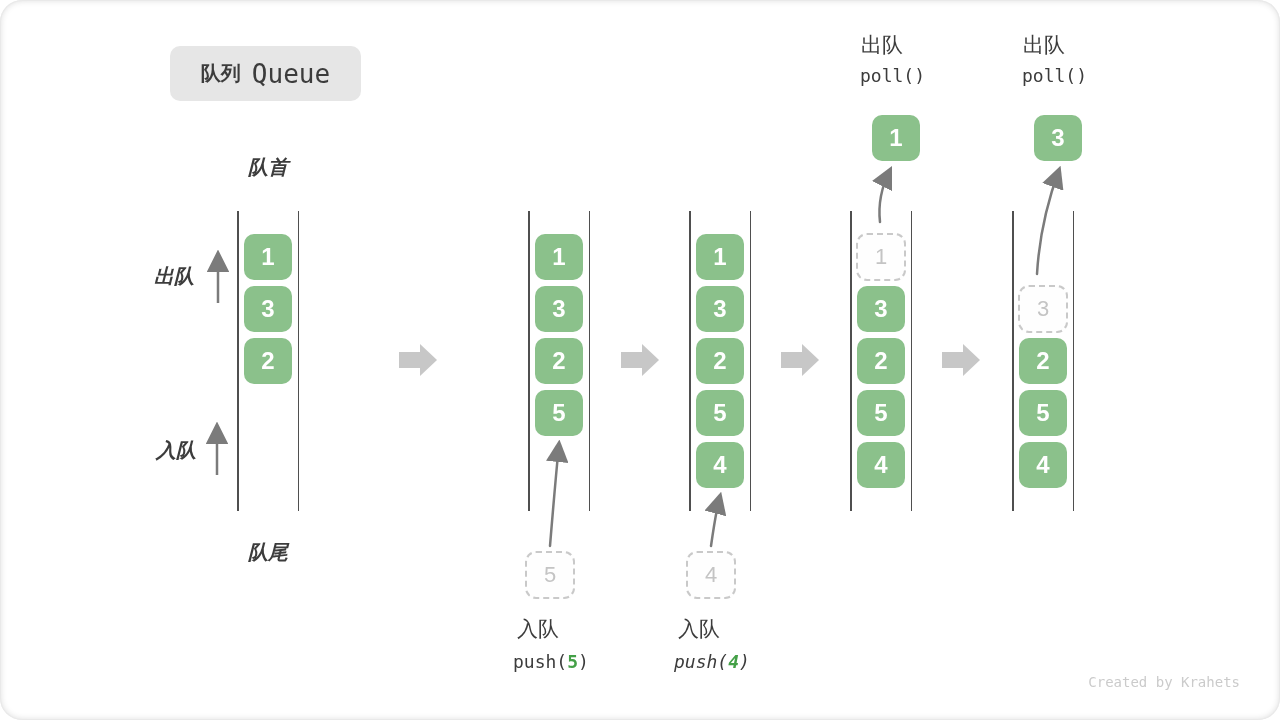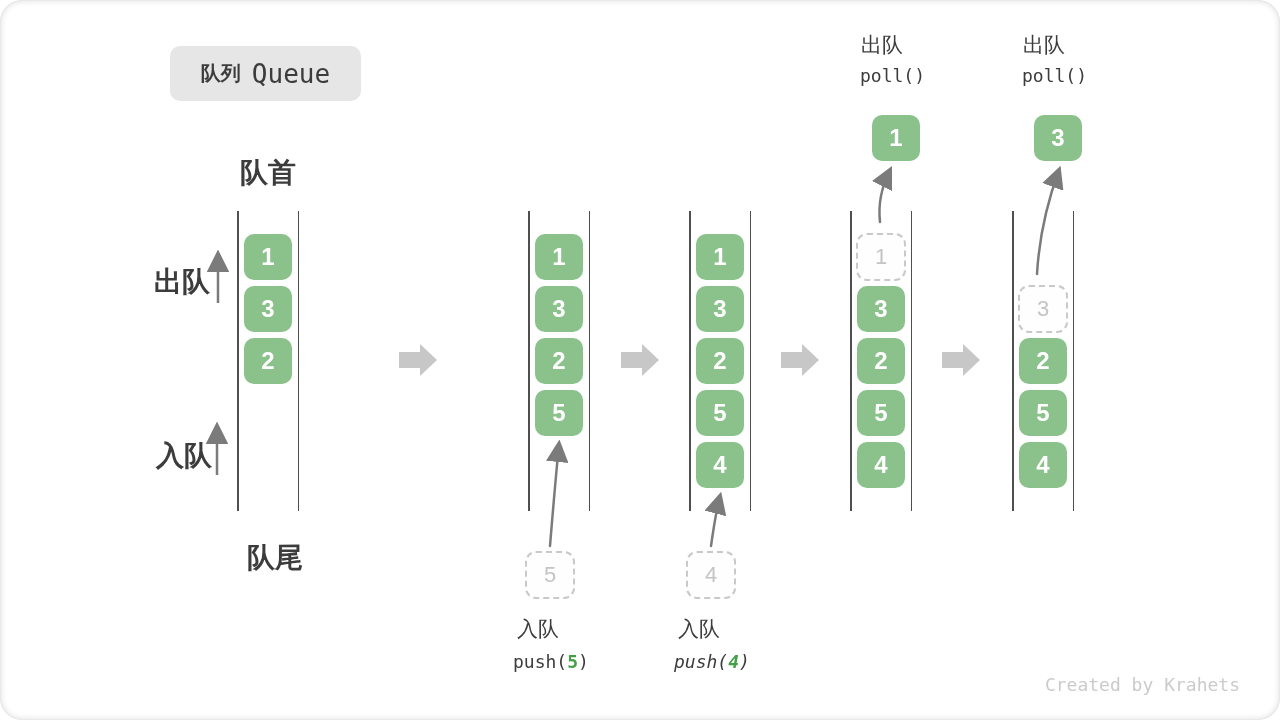--- a/index.html
+++ b/index.html
@@ -10,60 +10,60 @@
     font-family:"Liberation Sans", sans-serif;
   }
   .badge {
     position:absolute; left:170px; top:46px; width:191px; height:55px;
     background:var(--badge-bg); border-radius:10px;
     display:flex; align-items:center; justify-content:center; gap:11px;
   }
   .badge-zh { font-size:20px; font-weight:bold; color:var(--text-dark); }
   .badge-en { font-size:26px; font-family:"DejaVu Sans Mono","Liberation Mono",monospace; color:var(--text-dark); }
 
-  .side-label { position:absolute; font-size:28px; font-weight:bold; color:var(--text-dark); white-space:nowrap; }
+  .side-label { position:absolute; font-size:20px; font-weight:bold; color:var(--text-dark); white-space:nowrap;font-style:italic; }
   .centered { width:72px; text-align:center; }
 
   .wall { position:absolute; width:1.5px; height:300px; top:211px; background:var(--wall-gray); }
 
   .qitem {
     box-sizing:border-box; position:absolute; width:48px; height:46px; border-radius:10px;
     background:var(--item-green); color:var(--item-text);
     font-size:24px; font-weight:bold; display:flex; align-items:center; justify-content:center;
   }
   .qghost {
     box-sizing:border-box; position:absolute; width:50px; height:48px; border-radius:11px;
     border:2.5px dashed var(--ghost-border); background:#fefefe; color:var(--ghost-text);
     font-size:22px; display:flex; align-items:center; justify-content:center;
   }
 
   .anno-zh { position:absolute; font-size:21px; color:var(--text-dark); white-space:nowrap; }
   .anno-code { position:absolute; font-size:18px; font-family:"DejaVu Sans Mono","Liberation Mono",monospace; color:var(--text-dark); white-space:nowrap; }
   .anno-code b { color:var(--code-arg-green); font-weight:bold; }
 
-  .credit { position:absolute; top:674px; right:40px; font-family:"DejaVu Sans Mono","Liberation Mono",monospace; font-size:18px; color:var(--credit-gray); }
+  .credit { position:absolute; top:674px; right:40px; font-family:"DejaVu Sans Mono","Liberation Mono",monospace; font-size:14px; color:var(--credit-gray); }
 
   #overlay { position:absolute; left:0; top:0; pointer-events:none; z-index:5; }
   #states-layer { position:absolute; left:0; top:0; width:100%; height:100%; z-index:4; }
   .flow-arrow { fill:none; stroke:var(--arrow-gray); stroke-width:2.5; stroke-linecap:round; }
   .dir-arrow  { stroke:var(--arrow-gray); stroke-width:2.5; stroke-linecap:butt; }
   .block-arrow { fill:var(--block-arrow-gray); }
 </style>
 </head>
 <body>
 
 <div class="canvas">
 
   <div class="badge">
     <span class="badge-zh">队列</span>
     <span class="badge-en">Queue</span>
   </div>
 
   <div class="side-label centered" style="left:232px; top:154px;">队首</div>
-  <div class="side-label centered" style="left:239px; top:539px;">队尾</div>
+  <div class="side-label centered" style="left:232px; top:539px;">队尾</div>
   <div class="side-label" style="left:154px; top:263px;">出队</div>
   <div class="side-label" style="left:156px; top:437px;">入队</div>
 
   <div id="states-layer">
       <div class="wall" style="left: 237px;"></div>
       <div class="wall" style="left: 297.5px;"></div>
       <div class="qitem" style="left: 244px; top: 234px;">1</div>
       <div class="qitem" style="left: 244px; top: 286px;">3</div>
       <div class="qitem" style="left: 244px; top: 338px;">2</div>
       <div class="wall" style="left: 528px;"></div>

